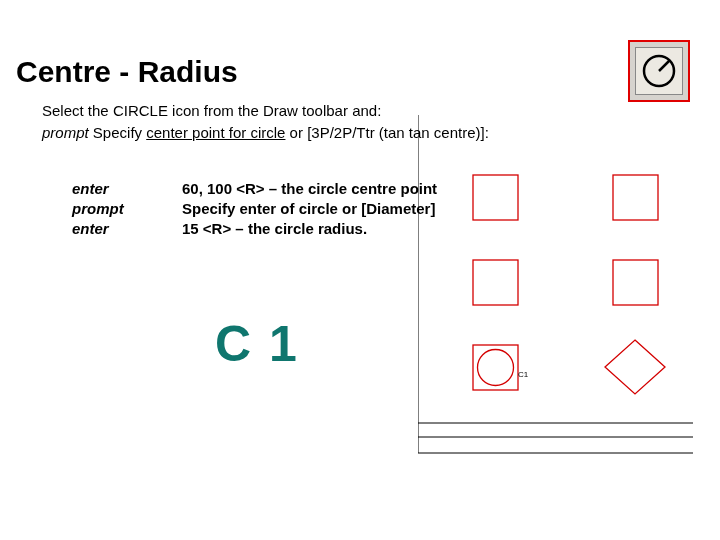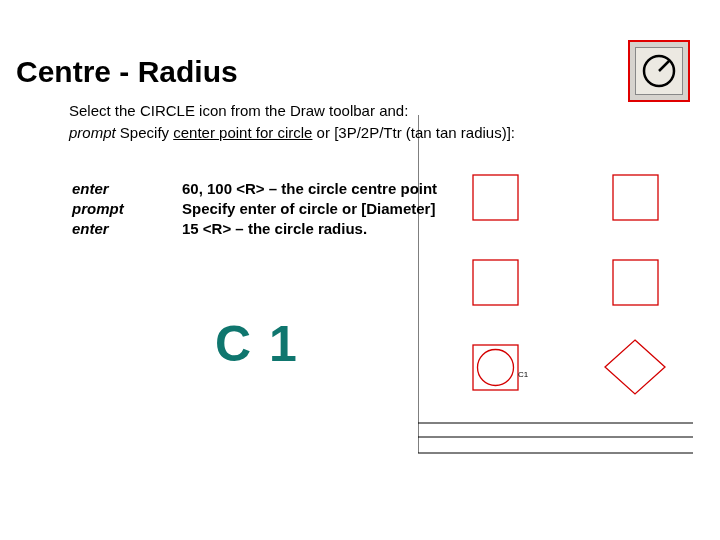--- a/index.html
+++ b/index.html
@@ -21,21 +21,20 @@
     text-align: left;
     font-size: 30px;
     font-weight: bold;
   }
   .instr {
     position: absolute;
     left: 42px;
     top: 100px;
     font-size: 15px;
     line-height: 1.45;
-    margin-left: 27px;
   }
   .instr .em { font-style: italic; }
   .instr .u { text-decoration: underline; text-align: right; }
   .steps {
     position: absolute;
     left: 72px;
     top: 180px;
     font-size: 15px;
   }
   .steps .row { display: flex; margin-bottom: 3px; font-weight: bold; }
@@ -88,21 +87,21 @@
   }
 </style>
 </head>
 <body>
 
 <div class="title">Centre - Radius</div>
 
 <div class="instr">
   <div>Select the CIRCLE icon from the Draw toolbar and:</div>
   <div>
-    <span class="em">prompt</span><span> Specify </span><span class="u">center point for circle</span><span> or [3P/2P/Ttr (tan tan radius)]:</span>
+    <span class="em">prompt</span><span> Specify </span><span class="u">center point for circle</span><span> or [3P/2P/Ttr (tan tan centre)]:</span>
   </div>
 </div>
 
 <div class="steps">
   <div class="row">
     <div class="lbl">enter</div>
     <div>60, 100 &lt;R&gt; – the circle centre point</div>
   </div>
   <div class="row">
     <div class="lbl">prompt</div>

